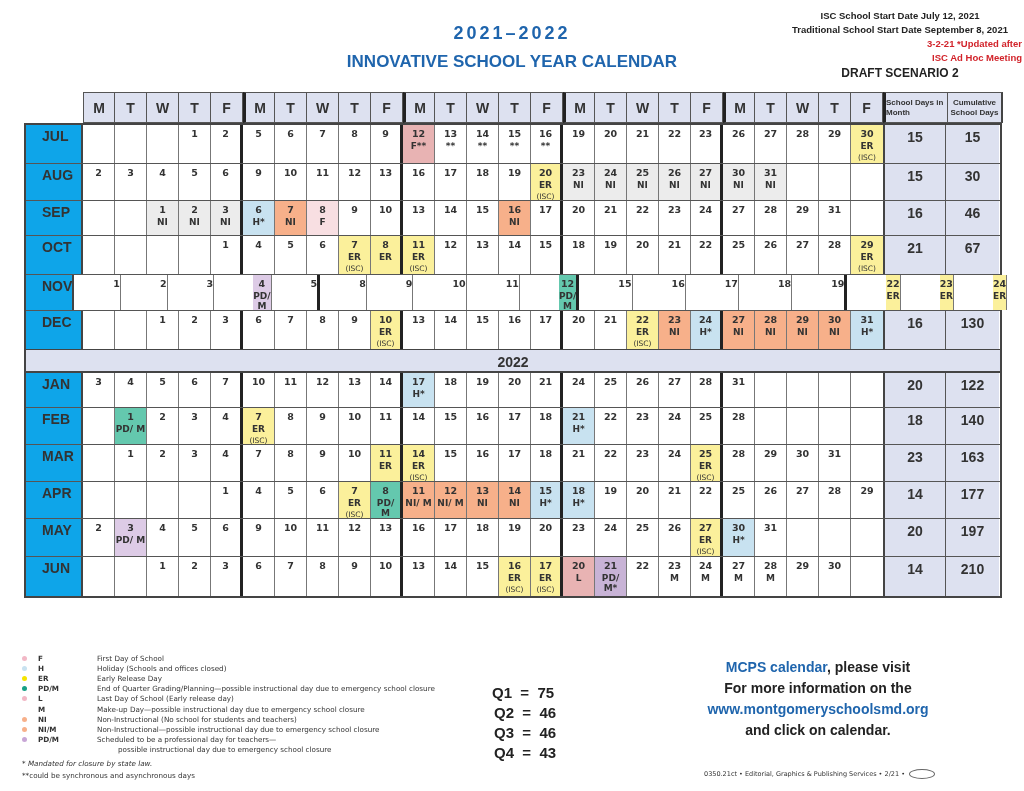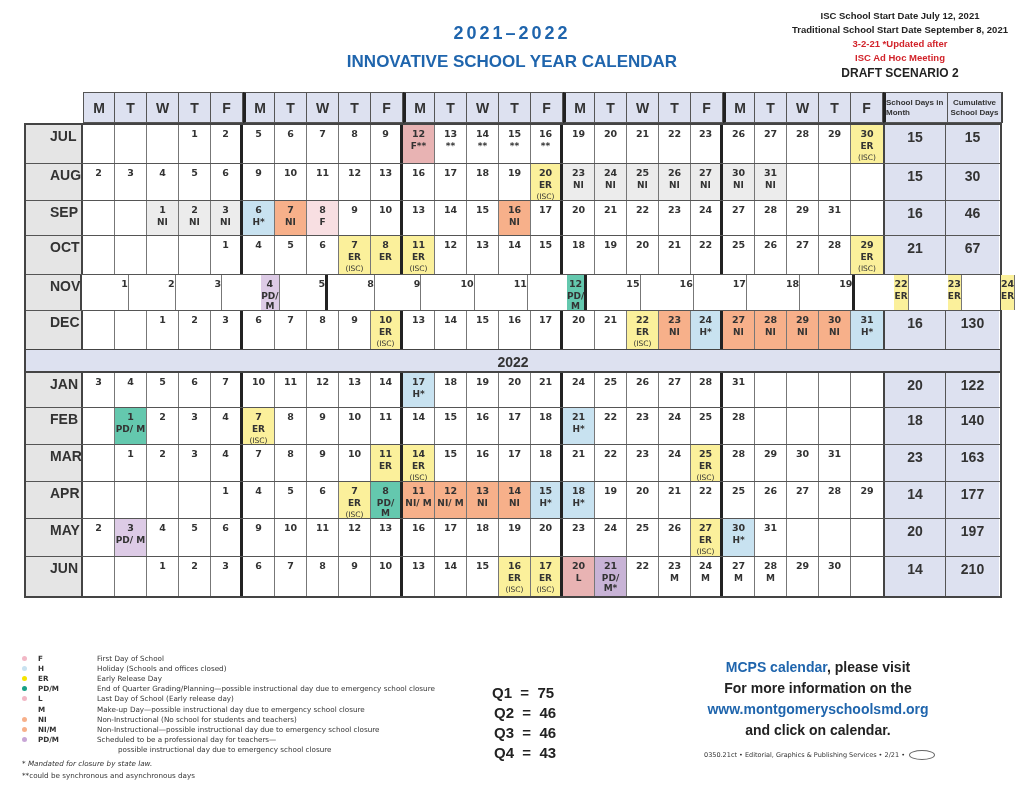--- a/index.html
+++ b/index.html
@@ -5,37 +5,37 @@
   * { box-sizing: border-box; margin: 0; padding: 0; }
   html, body { width: 1024px; height: 791px; background: #ffffff; overflow: hidden; }
   body { position: relative; font-family: "DejaVu Sans", "Liberation Sans", sans-serif; color: #222; }
 
   .title-block { position: absolute; left: 300px; top: 22px; width: 424px; text-align: center; color: #1f65ad; font-family: "Liberation Sans", sans-serif; font-weight: bold; }
   .title-year { font-size: 18px; letter-spacing: 3px; line-height: 22px; }
   .title-main { font-size: 17px; margin-top: 8px; line-height: 20px; }
 
   .notes { position: absolute; left: 778px; top: 9px; width: 244px; text-align: center; font-family: "Liberation Sans", sans-serif; font-weight: bold; line-height: 14px; }
   .notes .n1, .notes .n2 { font-size: 9.5px; color: #222; }
-  .notes .red { font-size: 9.5px; color: #d2232a; }
+  .notes .red { font-size: 9.5px; color: #d2232a; text-align: right; }
   .notes .draft { font-size: 12px; color: #222; margin-top: 1px; }
 
   .cal { position: absolute; left: 24px; top: 92px; width: 978px; }
   .hdr-row { position: absolute; left: 59px; top: 0; height: 31px; display: flex; }
   .hdr-cell { width: 32px; height: 31px; background: #dde1f0; border: 1px solid #555; border-left-width: 0; display: flex; align-items: center; justify-content: center; font-family: "Liberation Sans", sans-serif; font-weight: bold; font-size: 14px; color: #333; }
   .hdr-cell.first { border-left: 1px solid #555; }
   .hdr-cell.wk { border-left: 3px solid #222; }
   .hdr-cell.stat { width: 65px; font-size: 8px; line-height: 10px; text-align: left; }
   .hdr-cell.stat2 { width: 55px; font-size: 8px; line-height: 10px; text-align: center; border-right: 2px solid #444; }
 
   .body { position: absolute; left: 0; top: 31px; width: 978px; border: 2px solid #444; background: #fff; }
   .band { height: 27px; background: #dde1f0; border-bottom: 2px solid #444; text-align: center; font-family: "Liberation Sans", sans-serif; font-weight: bold; font-size: 14px; line-height: 27px; color: #333; }
   .band.b2 { height: 24px; line-height: 24px; border-top: 1px solid #444; }
   .mrow { display: flex; border-bottom: 1px solid #555; }
   .mrow:last-child { border-bottom: 0; }
-  .mname { width: 57px; background: #e5e5e5; border-right: 2px solid #444; font-family: "Liberation Sans", sans-serif; font-weight: bold; font-size: 14px; padding: 3px 0 0 24px; color: #333; }
+  .mname { width: 57px; background: #0ea5e9; border-right: 2px solid #444; font-family: "Liberation Sans", sans-serif; font-weight: bold; font-size: 14px; padding: 3px 0 0 16px; color: #333; }
   .day { width: 32px; border-right: 1px solid #777; text-align: center; font-size: 9.5px; font-weight: bold; line-height: 10px; padding-top: 4px; color: #333; }
   .day.wkend { border-right: 3px solid #222; }
   .day .c { font-size: 9px; display: block; margin-top: 2px; }
   .day .isc { font-size: 7.5px; font-weight: normal; display: block; margin-top: 2px; }
   .st { width: 63px; background: #dde1f0; border-left: 2px solid #444; border-right: 1px solid #555; font-family: "Liberation Sans", sans-serif; font-weight: bold; font-size: 14px; text-align: center; padding-top: 4px; color: #333; }
   .cu { width: 53px; background: #dde1f0; font-family: "Liberation Sans", sans-serif; font-weight: bold; font-size: 14px; text-align: center; padding-top: 4px; color: #333; }
 
   .k-F { background: #e8b3b3; }
   .k-Fp { background: #f8dfe2; }
   .k-H { background: #c8e2f0; }
@@ -54,21 +54,21 @@
   .lg-text { white-space: nowrap; }
   .lg-cont { padding-left: 96px; height: 10px; line-height: 10px; white-space: nowrap; }
   .foot1 { margin-top: 4px; font-style: italic; }
   .foot2 { margin-top: 3px; }
 
   .quarters { position: absolute; left: 492px; top: 683px; font-family: "Liberation Sans", sans-serif; font-weight: bold; font-size: 15px; color: #222; line-height: 20px; }
   .quarters div { white-space: pre; }
 
   .info { position: absolute; left: 700px; top: 657px; width: 236px; text-align: center; font-family: "Liberation Sans", sans-serif; font-weight: bold; font-size: 14px; line-height: 21px; color: #222; }
   .info .blue { color: #1f65ad; }
-  .credit { position: absolute; left: 704px; top: 750px; font-size: 6.5px; color: #333; white-space: nowrap; display: flex; align-items: center; }
+  .credit { position: absolute; left: 704px; top: 769px; font-size: 6.5px; color: #333; white-space: nowrap; display: flex; align-items: center; }
   .logo { display: inline-block; width: 26px; height: 10px; border: 1px solid #666; border-radius: 50%; margin-left: 4px; }
 </style>
 </head>
 <body>
 
 <div class="title-block">
   <div class="title-year">2021–2022</div>
   <div class="title-main">INNOVATIVE SCHOOL YEAR CALENDAR</div>
 </div>
 

